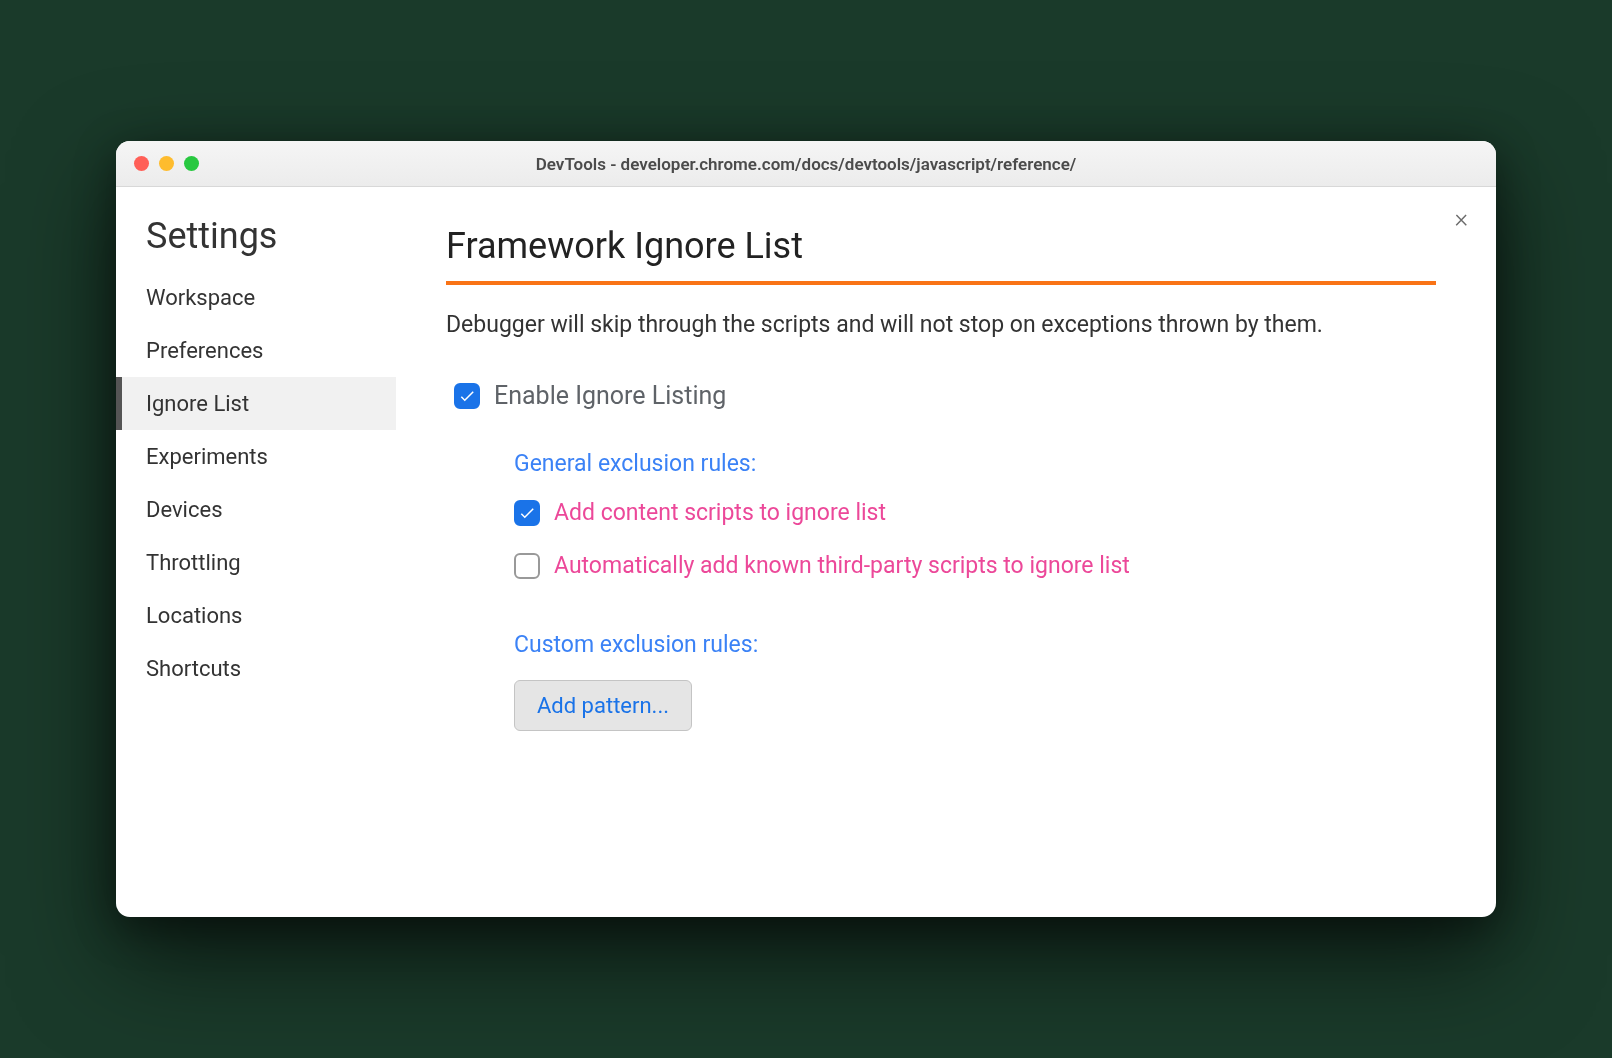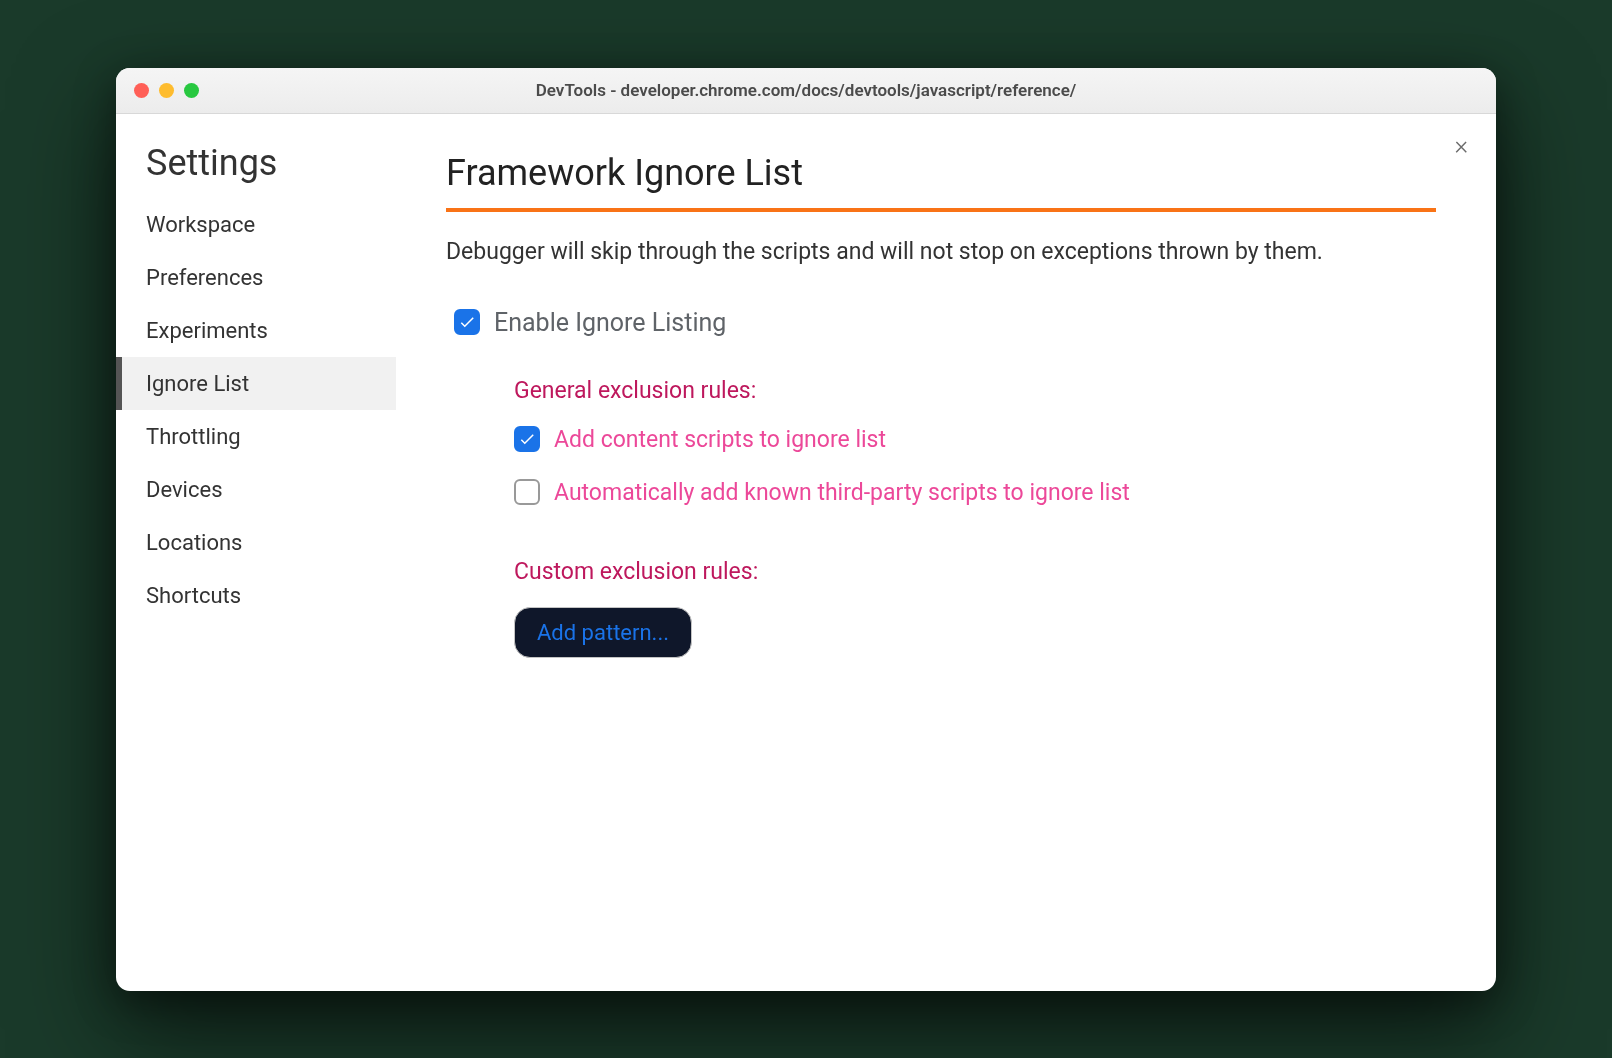--- a/index.html
+++ b/index.html
@@ -7,21 +7,21 @@
       font-family: -apple-system, BlinkMacSystemFont, "Segoe UI", Roboto, Helvetica, Arial, sans-serif;
       background: #1a3a2a;
       width: 1612px;
       height: 1058px;
       display: flex;
       align-items: center;
       justify-content: center;
     }
     .window {
       width: 1380px;
-      height: 923px;
+      height: 776px;
       background: #fff;
       border-radius: 14px;
       box-shadow: 0 40px 100px rgba(0,0,0,0.6), 0 10px 40px rgba(0,0,0,0.4);
       overflow: hidden;
       display: flex;
       flex-direction: column;
     }
     .titlebar {
       height: 46px;
       background: linear-gradient(#f5f5f5, #ececec);
@@ -130,42 +130,42 @@
     .check-label {
       font-size: 25px;
       color: #5f6368;
     }
     .sub-section {
       padding-left: 68px;
       margin-top: 40px;
     }
     .sub-heading {
       font-size: 23px;
-      color: #be185d;
+      color: #3b82f6;
       margin-bottom: 22px;
     }
     .sub-checkbox-row {
       display: flex;
       align-items: center;
       gap: 14px;
       margin-bottom: 26px;
       padding-left: 0;
     }
     .sub-check-label {
       font-size: 23px;
       color: #ec4899;
     }
     .custom-section {
       padding-left: 68px;
       margin-top: 52px;
     }
     .add-pattern-btn {
       border: 1px solid #c4c4c4;
-      background: #0f172a;
-      border-radius: 16px;
+      background: #e5e5e5;
+      border-radius: 6px;
       padding: 12px 22px;
       font-size: 22px;
       color: #1a73e8;
       cursor: pointer;
       font-family: inherit;
       text-align: center;
     }
     .enable-row { padding-left: 8px; }
   </style>
 </head>
@@ -182,24 +182,24 @@
   </div>
 
   <div class="content">
     <div class="close-x">×</div>
 
     <nav class="sidebar">
       <div class="sidebar-title">Settings</div>
       <ul class="sidebar-items">
         <li class="sidebar-item">Workspace</li>
         <li class="sidebar-item">Preferences</li>
+        <li class="sidebar-item active">Ignore List</li>
         <li class="sidebar-item">Experiments</li>
-        <li class="sidebar-item active">Ignore List</li>
+        <li class="sidebar-item">Devices</li>
         <li class="sidebar-item">Throttling</li>
-        <li class="sidebar-item">Devices</li>
         <li class="sidebar-item">Locations</li>
         <li class="sidebar-item">Shortcuts</li>
       </ul>
     </nav>
 
     <main class="main">
       <h1 class="main-heading">Framework Ignore List</h1>
       <p class="description">Debugger will skip through the scripts and will not stop on exceptions thrown by them.</p>
 
       <div class="checkbox-row enable-row">

